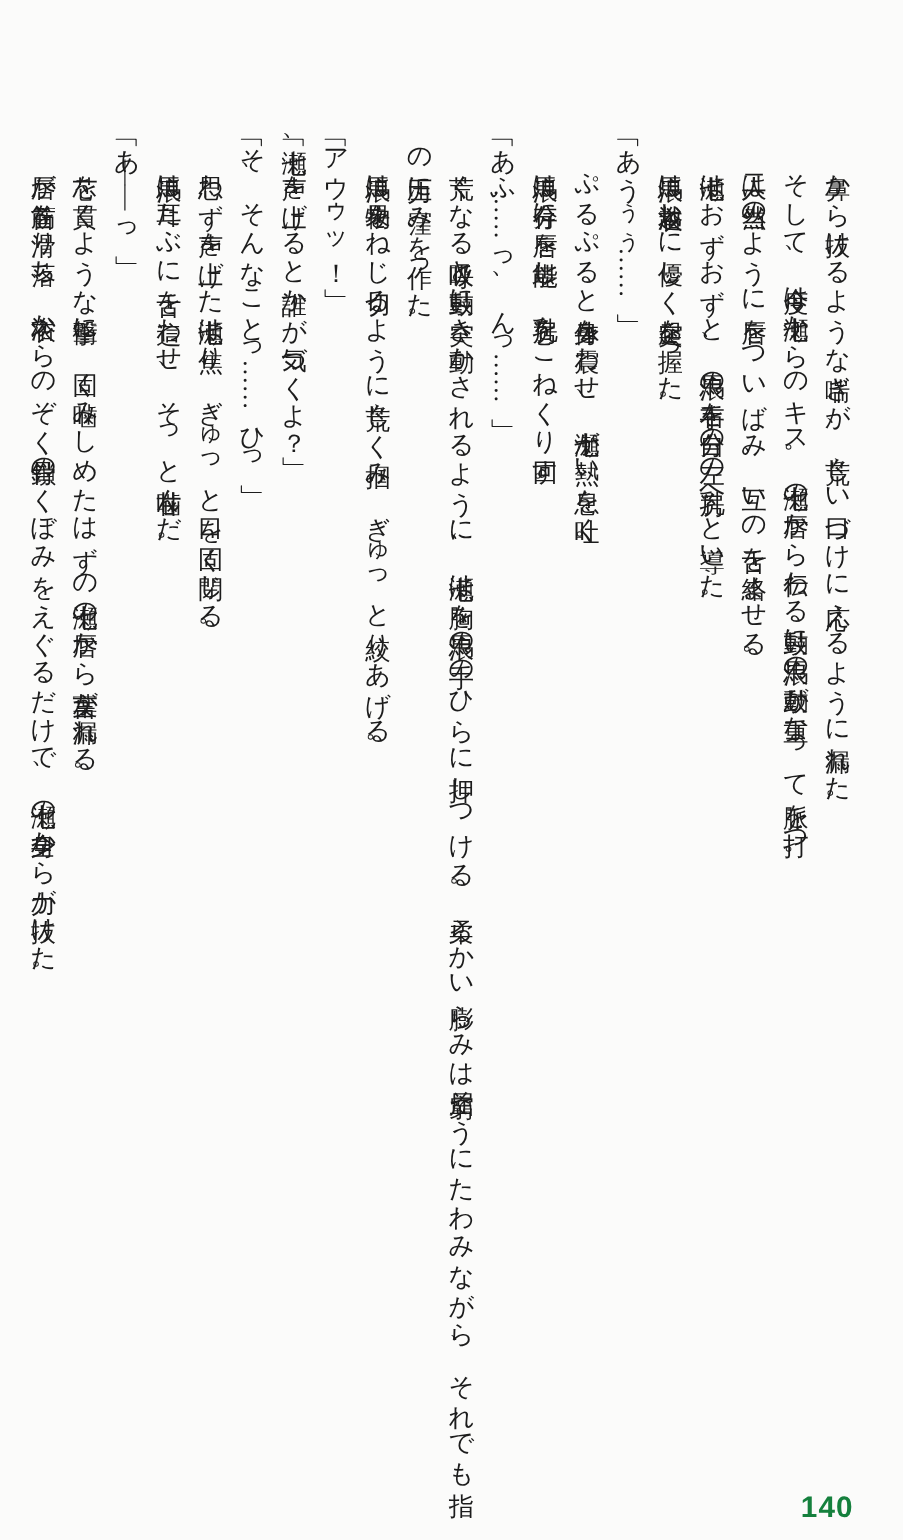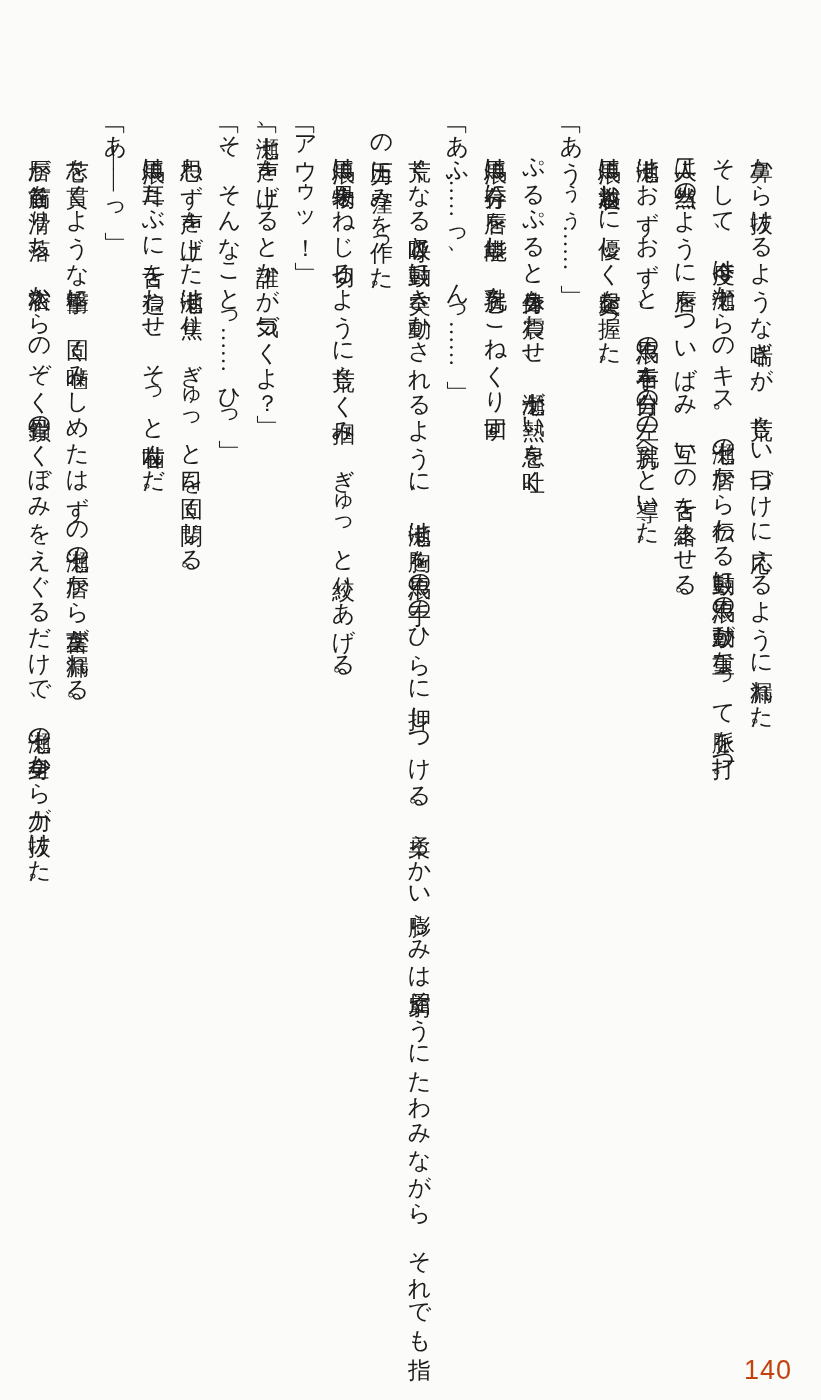--- a/index.html
+++ b/index.html
@@ -36,26 +36,27 @@
   .page-text p {
     margin: 0;
     padding: 0;
     text-indent: 1em;        
   }
   .page-text p.no-indent {
     text-indent: 0;          
   }
   .page-number {
     position: absolute;
-    left: 744px;
+    left: 728px;
     top: 1355px;
     font-family: "Liberation Sans", "DejaVu Sans", sans-serif;
     font-size: 27px;
     letter-spacing: 1px;
-    color: #c2410c;
+    color: #15803d;
+    font-weight: bold;
   }
 </style>
 </head>
 <body>
 
 <div class="page">
   <div class="page-text">
     <p>鼻から抜けるような喘ぎが、荒々しい口づけに応えるように漏れた。</p>
     <p>そして、今度は七瀬からのキス。七瀬の唇から伝わる鼓動に浪馬の鼓動が重なって脈を打つ。</p>
     <p>二人は当然のように唇をついばみ、互いの舌を絡ませる。</p>

